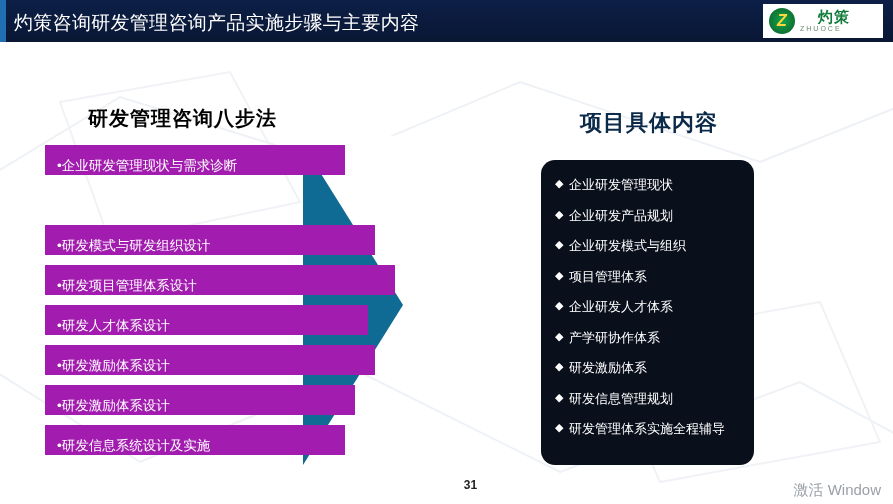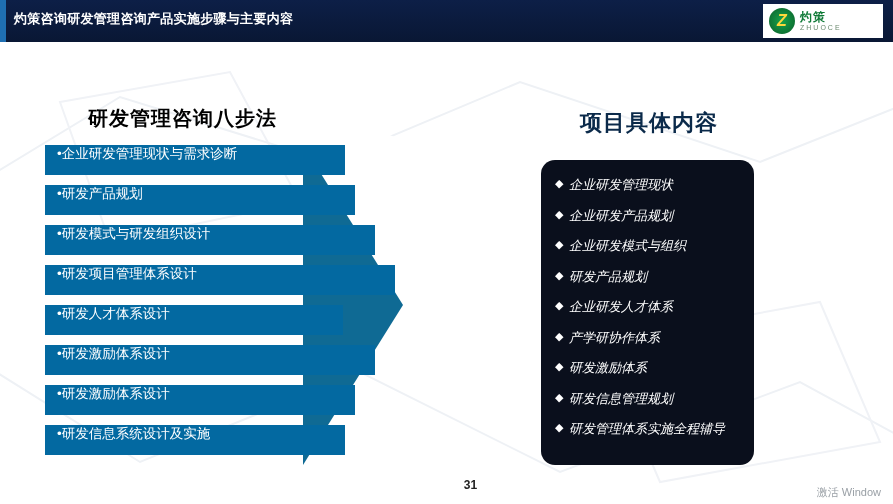--- a/index.html
+++ b/index.html
@@ -29,22 +29,22 @@
     position: absolute;
     left: 0; top: 0;
     width: 6px; height: 42px;
     background: #1f6fb2;
   }
   .header-title {
     position: absolute;
     left: 14px;
     top: 10px;
     color: #ffffff;
-    font-size: 13px;
-    font-weight: bold;
+    font-size: 19px;
+    font-weight: normal;
     letter-spacing: 0.3px;
     white-space: nowrap;
   }
   .header-logo {
     position: absolute;
     right: 10px;
     top: 4px;
     width: 120px;
     height: 34px;
     background: #ffffff;
@@ -73,23 +73,24 @@
     font-size: 16px;
     font-weight: bold;
     font-style: italic;
   }
   .logo-text {
     margin-left: 5px;
     line-height: 1.05;
   }
   .logo-cn {
     color: #0f7a37;
-    font-size: 12px;
+    font-size: 15px;
     font-weight: bold;
     letter-spacing: 1px;
+    margin-left: 18px;
   }
   .logo-en {
     color: #6b8a6f;
     font-size: 7px;
     letter-spacing: 2px;
   }
 
   
   .bg-deco {
     position: absolute;
@@ -113,25 +114,25 @@
     position: absolute;
     left: 45px;
     top: 145px;
     width: 400px;
     height: 320px;
   }
   .bar {
     position: absolute;
     left: 0;
     height: 30px;
-    background: #0369a1;
+    background: #a21caf;
     color: #ffffff;
     font-size: 13.5px;
     display: flex;
-    align-items: flex-start;
+    align-items: flex-end;
     padding-left: 12px;
     box-sizing: border-box;
     white-space: nowrap;
   }
   .bar-txt { display: inline-block; }
 
   
   .arrow-head {
     position: absolute;
     left: 258px;
@@ -180,39 +181,39 @@
     font-size: 13px;
     margin-bottom: 13px;
     line-height: 1.35;
   }
   .rline .dia {
     flex: none;
     width: 14px;
     font-size: 11px;
     line-height: 1.35;
   }
-  .rline .rtxt { flex: 1; font-style: italic; }
+  .rline .rtxt { flex: 1; }
 
   
   .page-num {
     position: absolute;
     left: 0;
     right: 0;
     bottom: 12px;
     text-align: center;
     font-size: 12px;
     color: #222;
     font-weight: bold;
     padding-left: 48px;
   }
   .watermark {
     position: absolute;
     right: 12px;
     bottom: 4px;
-    font-size: 11px;
+    font-size: 15px;
     color: #9aa0a6;
     white-space: nowrap;
   }
 </style>
 </head>
 <body>
 
 <div class="header">
   <div class="header-accent"></div>
   <div class="header-title">灼策咨询研发管理咨询产品实施步骤与主要内容</div>
@@ -236,30 +237,27 @@
 
 <div class="left-title">研发管理咨询八步法</div>
 
 <div class="arrow-wrap">
   <div class="arrow-head"></div>
   <div class="arrow-notch-top"></div>
 
   <div class="bar" style="top:0px;   width:300px;">
       <span class="bar-txt">•企业研发管理现状与需求诊断</span>
     </div>
-  <div class="bar" style="top:40px;  width:310px;">
-      <span class="bar-txt">•研发产品规划</span>
-    </div>
   <div class="bar" style="top:80px;  width:330px;">
       <span class="bar-txt">•研发模式与研发组织设计</span>
     </div>
   <div class="bar" style="top:120px; width:350px;">
       <span class="bar-txt">•研发项目管理体系设计</span>
     </div>
-  <div class="bar" style="top:160px; width:298px;">
+  <div class="bar" style="top:160px; width:323px;">
       <span class="bar-txt">•研发人才体系设计</span>
     </div>
   <div class="bar" style="top:200px; width:330px;">
       <span class="bar-txt">•研发激励体系设计</span>
     </div>
   <div class="bar" style="top:240px; width:310px;">
       <span class="bar-txt">•研发激励体系设计</span>
     </div>
   <div class="bar" style="top:280px; width:300px;">
       <span class="bar-txt">•研发信息系统设计及实施</span>
@@ -276,21 +274,21 @@
   <div class="rline">
     <span class="dia">◆</span>
     <span class="rtxt">企业研发产品规划</span>
   </div>
   <div class="rline">
     <span class="dia">◆</span>
     <span class="rtxt">企业研发模式与组织</span>
   </div>
   <div class="rline">
     <span class="dia">◆</span>
-    <span class="rtxt">研发产品规划</span>
+    <span class="rtxt">项目管理体系</span>
   </div>
   <div class="rline">
     <span class="dia">◆</span>
     <span class="rtxt">企业研发人才体系</span>
   </div>
   <div class="rline">
     <span class="dia">◆</span>
     <span class="rtxt">产学研协作体系</span>
   </div>
   <div class="rline">

